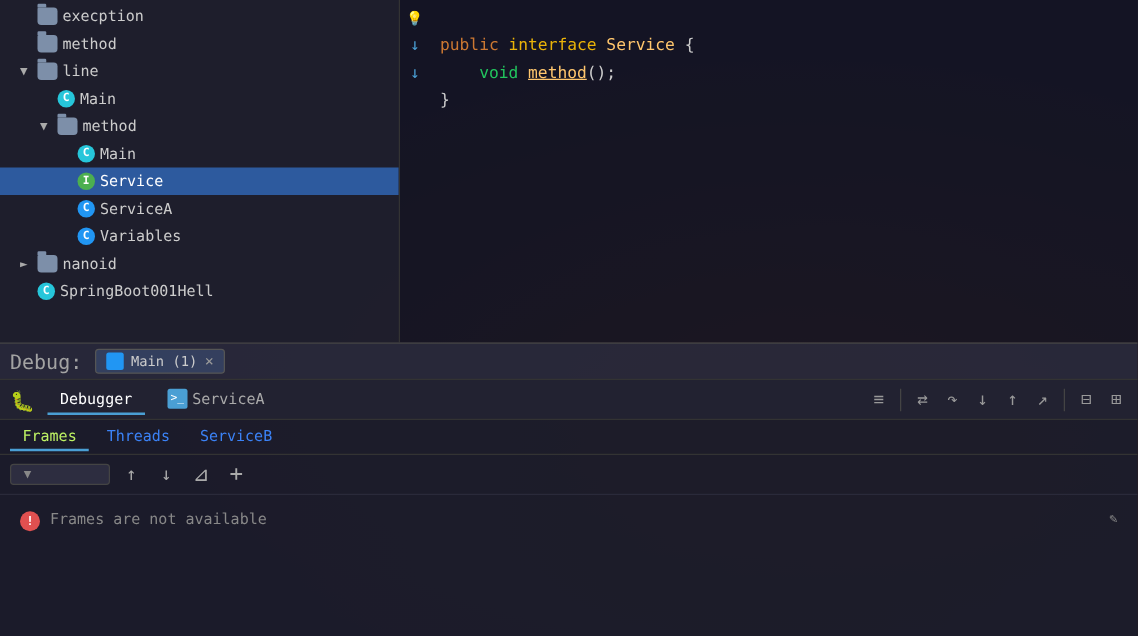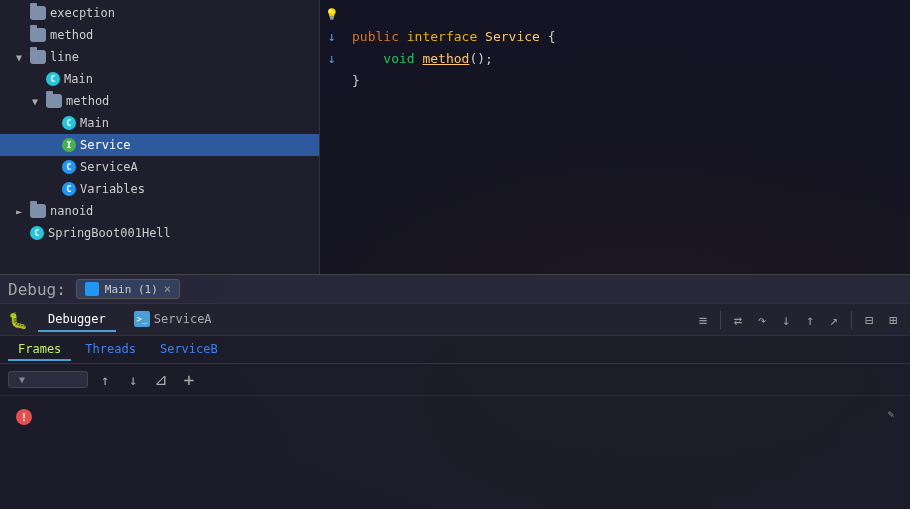--- a/index.html
+++ b/index.html
@@ -572,19 +572,20 @@
         <span class="chevron-down">▼</span>
       </div>
       <span class="frames-btn">↑</span>
       <span class="frames-btn">↓</span>
       <span class="frames-btn" style="font-size:16px;">⊿</span>
       <span class="frames-btn" style="font-size:18px;">+</span>
     </div>
 
     <div class="frames-empty">
       <span class="error-dot">!</span>
+      <span class="frames-msg">Frames are not available</span>
       <span style="flex:1"></span>
       <span class="edit-icon">✎</span>
     </div>
 
   </div>
 
 </div>
 
 </body></html>

